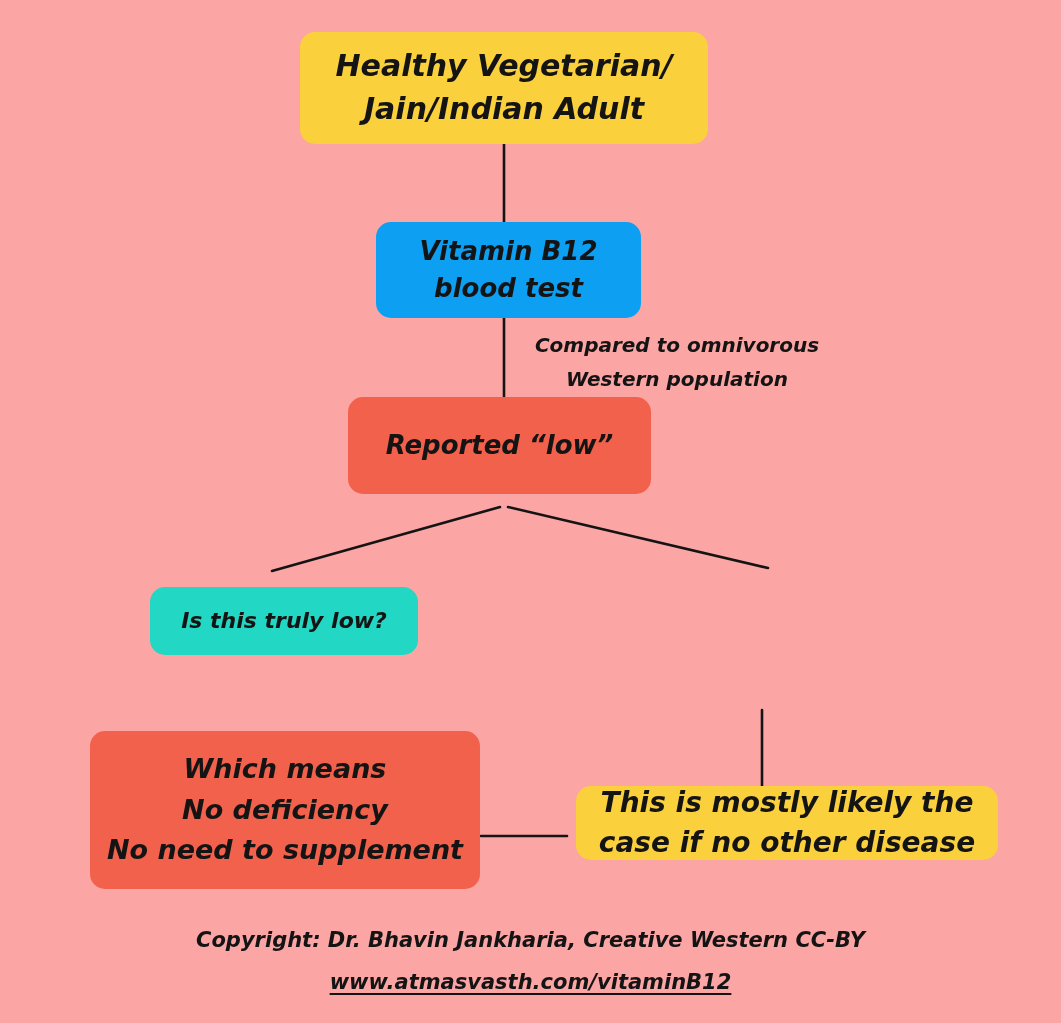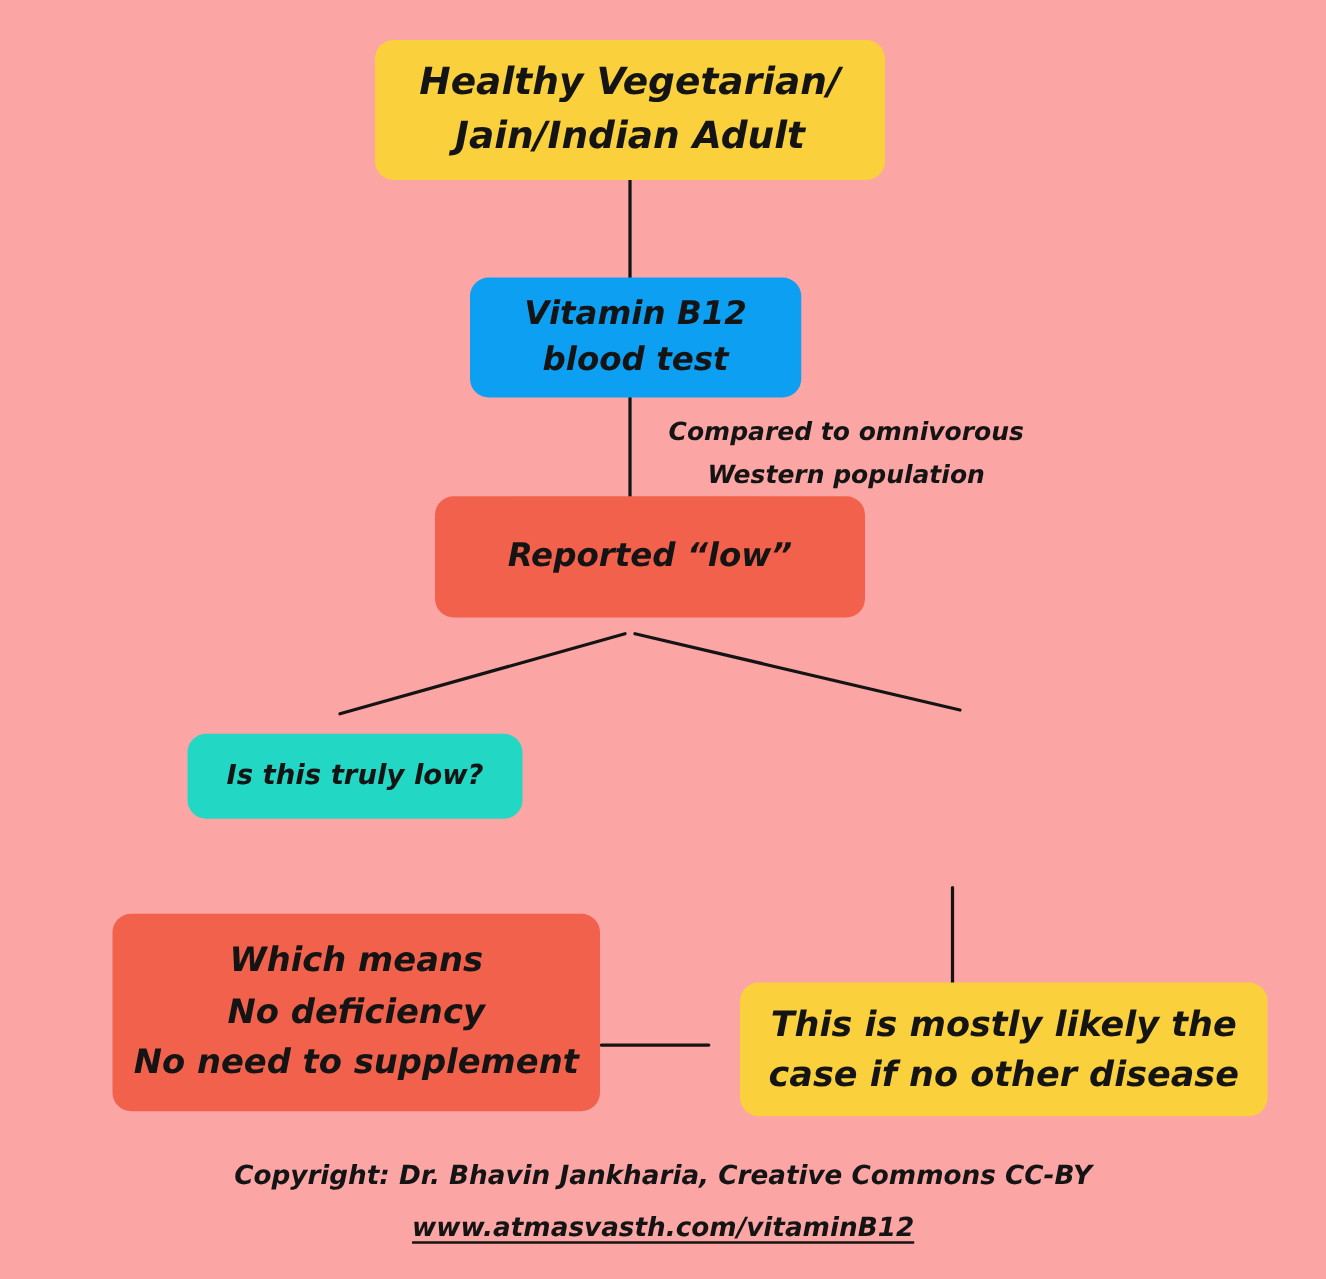--- a/index.html
+++ b/index.html
@@ -84,25 +84,25 @@
     color: #141414;
     text-decoration: underline;
     text-underline-offset: 4px;
     cursor: pointer;
     display: block;
   }
 
   
   .n-healthy   { left: 300px; top: 32px;  width: 408px; height: 112px; font-size: 30px; }
   .n-test      { left: 349px; top: 222px; width: 265px; height: 96px;  font-size: 26px; margin-left: 27px; }
-  .n-reported  { left: 348px; top: 397px; width: 344px; height: 97px;  font-size: 26px; }
+  .n-reported  { left: 348px; top: 397px; width: 303px; height: 97px;  font-size: 26px; }
   .n-trulylow  { left: 150px; top: 576px; width: 268px; height: 68px;  font-size: 22px; }
   .n-reference { left: 598px; top: 570px; width: 327px; height: 140px; font-size: 22px; }
   .n-nodef     { left: 90px;  top: 731px; width: 390px; height: 158px; font-size: 27px; line-height: 1.5; }
-  .n-likely    { left: 592px; top: 786px; width: 422px; height: 107px; font-size: 28px; }
+  .n-likely    { left: 576px; top: 786px; width: 422px; height: 74px; font-size: 28px; }
 </style>
 </head>
 <body>
 
 <div class="canvas">
 
   <svg class="connectors" viewBox="0 0 1061 1023">
     <line x1="504" y1="144" x2="504" y2="222"></line>
     <line x1="504" y1="318" x2="504" y2="397"></line>
     <line x1="500" y1="507" x2="272" y2="571"></line>
@@ -125,17 +125,17 @@
   <div class="node teal n-trulylow">Is this truly low?</div>
 
 
   <div class="node red n-nodef">Which means
 No deficiency
 No need to supplement</div>
 
   <div class="node yellow n-likely">This is mostly likely the
 case if no other disease</div>
 
-  <div class="footer-copyright">Copyright: Dr. Bhavin Jankharia, Creative Commons CC-BY</div>
+  <div class="footer-copyright">Copyright: Dr. Bhavin Jankharia, Creative Western CC-BY</div>
 
   <a class="footer-link">www.atmasvasth.com/vitaminB12</a>
 
 </div>
 
 </body></html>

